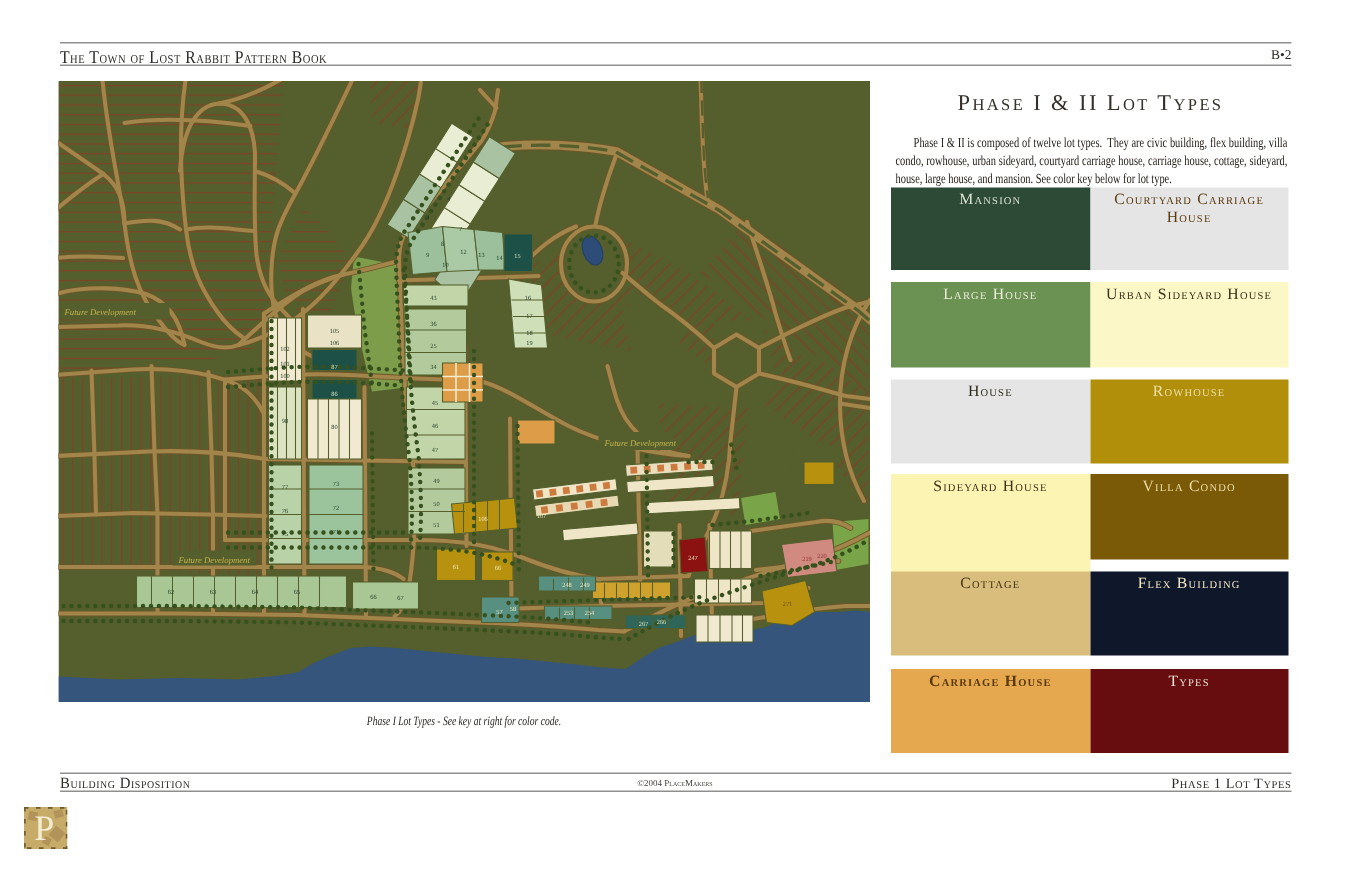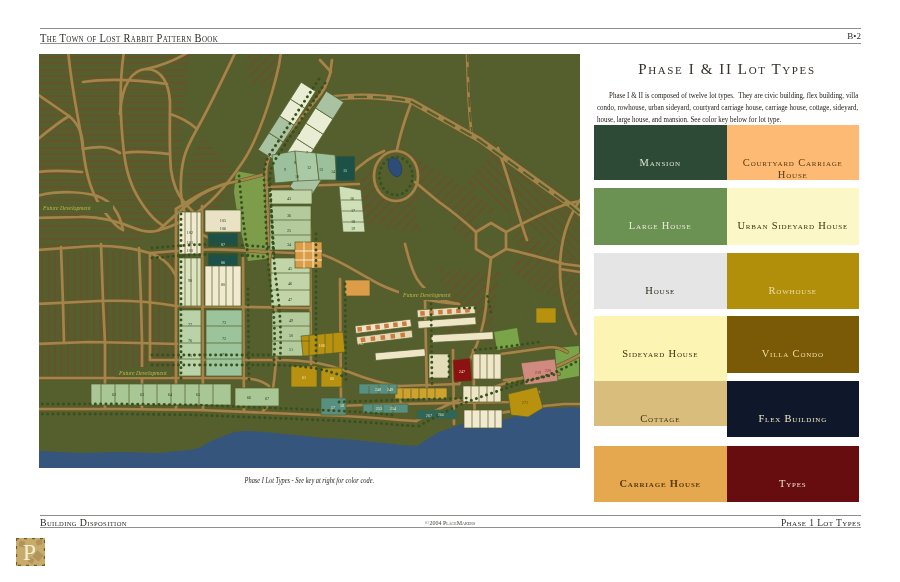--- a/index.html
+++ b/index.html
@@ -7,63 +7,63 @@
 .abs{position:absolute;}
 .hline{position:absolute;height:1px;background:#8f8f8f;}
 .sc{font-variant:small-caps;}
 
 #hdrtext{left:40px;top:30.5px;font-size:12px;letter-spacing:0.4px;color:#2e2b26;transform:scaleX(0.873);transform-origin:0 0;}
 #pagenum{left:780px;top:31px;width:81px;text-align:right;font-size:9px;color:#2e2b26;}
 
 #legtitle{left:594px;top:61px;width:266px;text-align:center;font-size:15px;letter-spacing:1.6px;color:#35302a;}
 #legpara{left:597px;top:88.5px;width:346px;font-size:9.2px;line-height:12.4px;text-align:justify;text-indent:16px;color:#27201a;transform:scaleX(0.755);transform-origin:0 0;}
 .sw{position:absolute;width:132.5px;text-align:center;}
-.sw div{padding-top:19px;font-size:10.5px;letter-spacing:0.8px;line-height:11.5px;margin-top:13px;}
+.sw div{padding-top:3px;font-size:10.5px;letter-spacing:0.8px;line-height:11.5px;}
 
 #ftl{left:40px;top:516.5px;font-size:10.5px;letter-spacing:0.4px;color:#2e2b26;transform:scaleX(0.94);transform-origin:0 0;}
 #ftc{left:300px;top:520px;width:300px;text-align:center;font-size:6px;color:#4a443c;}
 #ftr{left:600px;top:517.5px;width:261px;text-align:right;font-size:9.5px;letter-spacing:0.4px;color:#2e2b26;}
 #caption{left:39px;top:475px;width:541px;text-align:center;font-size:8.5px;font-style:italic;color:#2a2520;}
 #caption span{display:inline-block;transform:scaleX(0.75);}
 </style>
 </head>
 <body>
 <div class="hline" style="left:40px;top:28px;width:821px;"></div>
 <div class="hline" style="left:40px;top:43px;width:821px;"></div>
 <div class="abs sc" id="hdrtext">The Town of Lost Rabbit Pattern Book</div>
 <div class="abs" id="pagenum">B•2</div>
 
 <div class="abs sc" id="legtitle">Phase I &amp; II Lot Types</div>
 <div class="abs" id="legpara">Phase I &amp; II is composed of twelve lot types.&nbsp; They are civic building, flex building, villa condo, rowhouse, urban sideyard, courtyard carriage house, carriage house, cottage, sideyard, house, large house, and mansion. See color key below for lot type.</div>
 
 <div class="sw sc" style="left:594px;top:125px;height:55px;background:#2c4a36;">
     <div style="color:#dee2d0;">Mansion</div>
   </div>
-<div class="sw sc" style="left:726.5px;top:125px;height:55px;background:#fdba74;">
+<div class="sw sc" style="left:726.5px;top:125px;height:55px;background:#e5e5e5;">
     <div style="color:#59390e;">Courtyard Carriage House</div>
   </div>
 <div class="sw sc" style="left:594px;top:188px;height:57px;background:#6b9153;">
     <div style="color:#e9ecd8;">Large House</div>
   </div>
 <div class="sw sc" style="left:726.5px;top:188px;height:57px;background:#fbf7c6;">
     <div style="color:#3c3019;">Urban Sideyard House</div>
   </div>
 <div class="sw sc" style="left:594px;top:253px;height:56px;background:#e5e5e5;">
     <div style="color:#2f2a18;">House</div>
   </div>
 <div class="sw sc" style="left:726.5px;top:253px;height:56px;background:#b28f0b;">
     <div style="color:#ecdfa8;">Rowhouse</div>
   </div>
 <div class="sw sc" style="left:594px;top:316px;height:73px;background:#fcf4b2;">
     <div style="color:#3c3019;">Sideyard House</div>
   </div>
 <div class="sw sc" style="left:726.5px;top:316px;height:57px;background:#7b5a07;">
     <div style="color:#eedfa6;">Villa Condo</div>
   </div>
-<div class="sw sc" style="left:594px;top:381px;height:45px;background:#d8bd7c;">
+<div class="sw sc" style="left:594px;top:381px;height:56px;background:#d8bd7c;">
     <div style="color:#41320f;">Cottage</div>
   </div>
 <div class="sw sc" style="left:726.5px;top:381px;height:56px;background:#0f172a;">
     <div style="color:#f3e8c2;">Flex Building</div>
   </div>
 <div class="sw sc" style="left:594px;top:446px;height:56px;background:#e6a84e;">
     <div style="color:#59390e;font-weight:bold;">Carriage House</div>
   </div>
 <div class="sw sc" style="left:726.5px;top:446px;height:56px;background:#670d10;">
     <div style="color:#e9e2d2;">Types</div>

